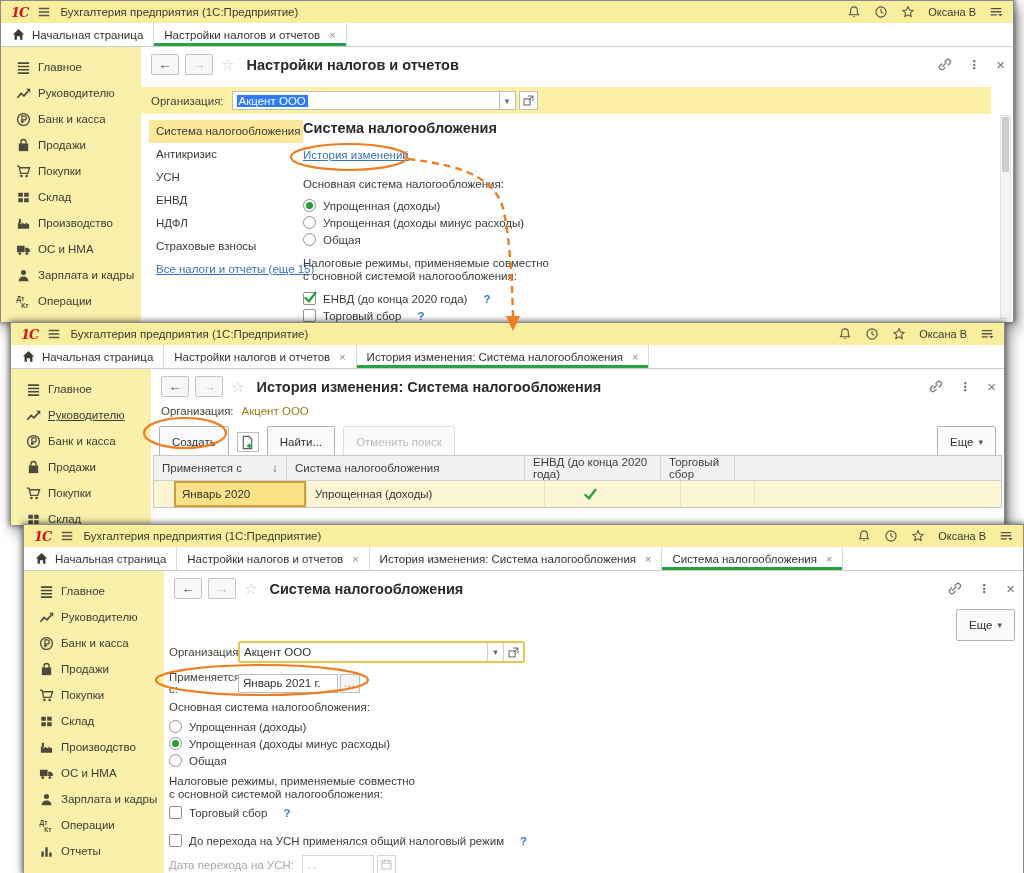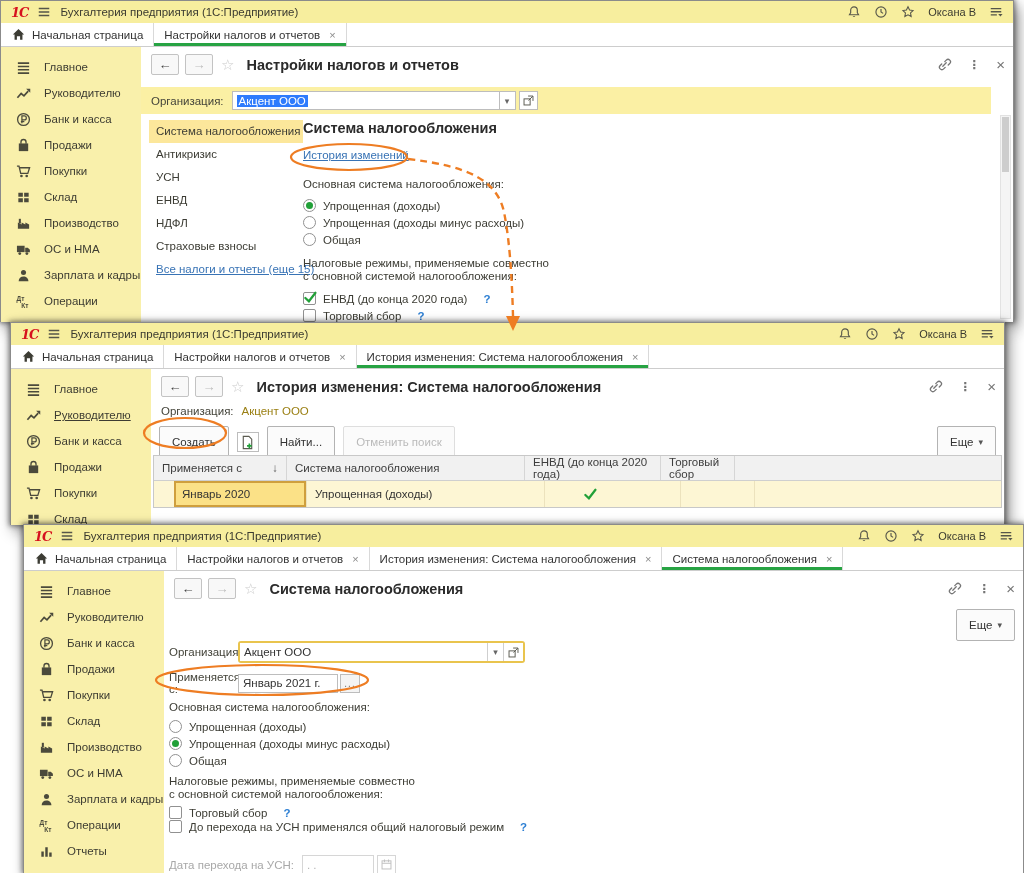--- a/index.html
+++ b/index.html
@@ -18,21 +18,21 @@
   .tb-user{font-size:11px;color:#3a3a30;}
   
   .tabrow{height:23px;background:#fff;border-bottom:1px solid #cdcdcd;display:flex;align-items:stretch;}
   .tab{display:flex;align-items:center;gap:6px;padding:0 10px;border-right:1px solid #d9d9d9;position:relative;color:#333;white-space:nowrap;}
   .tab.active::after{content:"";position:absolute;left:0;right:0;bottom:0;height:3px;background:#27a343;}
   .tabx{color:#8a8a8a;font-size:11px;margin-left:3px;}
   .tabhome{width:13px;height:13px;color:#3c3c34;}
   
   .winbody{display:flex;height:calc(100% - 45px);}
   .sidenav{width:140px;background:#f9f0ab;padding-top:7px;box-sizing:border-box;flex:none;}
-  .snav-item{display:flex;align-items:center;gap:13px;height:26px;padding-left:15px;color:#3d3c32;cursor:default;}
+  .snav-item{display:flex;align-items:center;gap:7px;height:26px;padding-left:15px;color:#3d3c32;cursor:default;}
   .snav-label.hov{text-decoration:underline;}
   .snic{width:16px;height:16px;color:#4b4a3c;flex:none;}
   .main{flex:1;background:#fff;position:relative;overflow:hidden;}
   
   .formhead{position:absolute;top:7px;left:10px;right:8px;display:flex;align-items:center;gap:6px;}
   .navbtn{width:26px;height:19px;border:1px solid #c3c3c3;background:#f8f8f8;border-radius:2px;
     display:inline-flex;align-items:center;justify-content:center;color:#444;font-size:13px;}
   .navbtn.dim{color:#bdbdbd;}
   .fav{color:#cccccc;font-size:15px;margin:0 2px;}
   .form-title{font-weight:bold;font-size:14.5px;color:#2b2b2b;margin-left:4px;white-space:nowrap;}
@@ -115,21 +115,21 @@
   .hl .fld{border:none;border-right:1px solid #cfcfcf;width:248px;height:18px;}
   .hl .ddbtn{border:none;border-right:1px solid #cfcfcf;height:18px;}
   .hl .sqbtn{border:none;margin:0;height:18px;}
   .appliesrow{top:100px;}
   .appliesrow .lbl{width:69px;}
   .appliesfld{width:100px;}
   .syslabel{position:absolute;top:130px;left:5px;color:#3c3c34;}
   .radios3{position:absolute;top:147px;left:5px;}
   .regimes3{position:absolute;top:204px;left:5px;}
   .cbrow1{position:absolute;top:233px;left:5px;}
-  .cbrow2{position:absolute;top:247px;left:5px;}
+  .cbrow2{position:absolute;top:261px;left:5px;}
   .daterow{top:284px;}
   .daterow .lbl{margin-right:8px;}
   .datefld{width:72px;}
   
   .ic{display:inline-flex;width:15px;height:15px;flex:none;}
   .ic svg{display:block;width:100%;height:100%;}
   .tbic{width:14px;height:14px;color:#56564a;}
   
   .anno{position:absolute;left:0;top:0;z-index:9;pointer-events:none;}
 </style>

